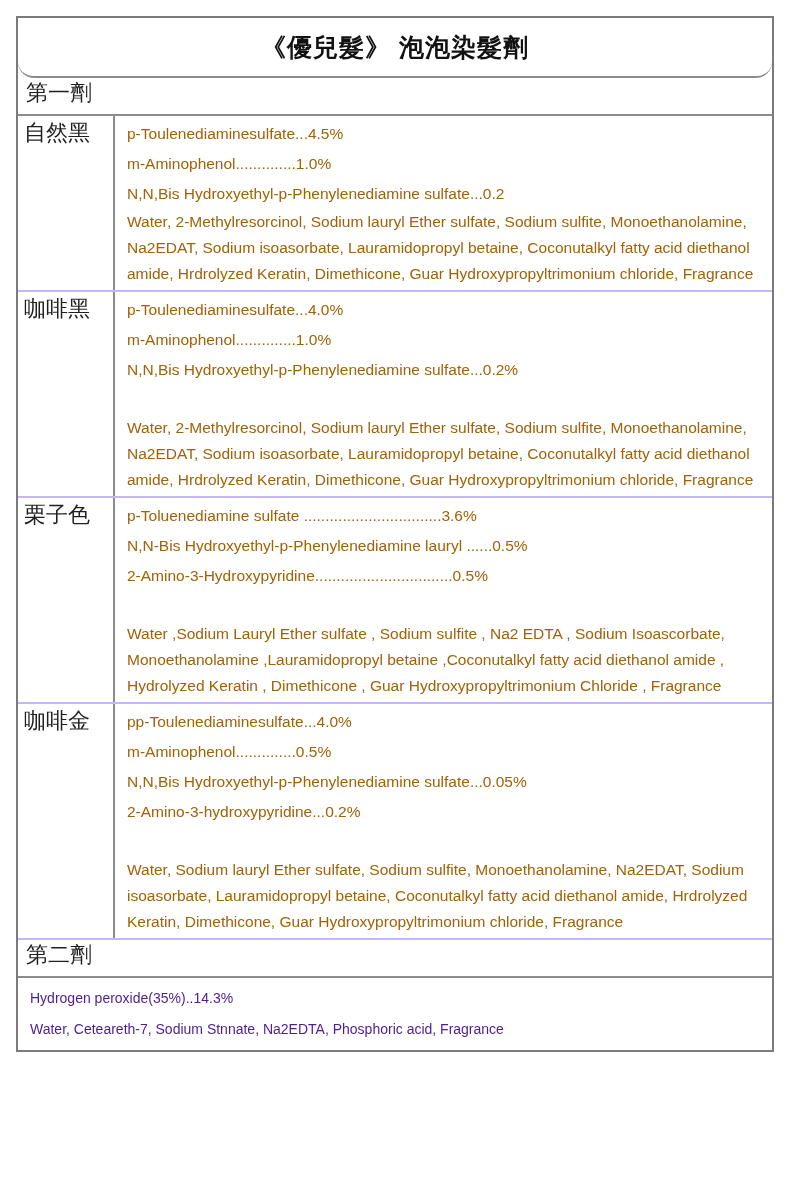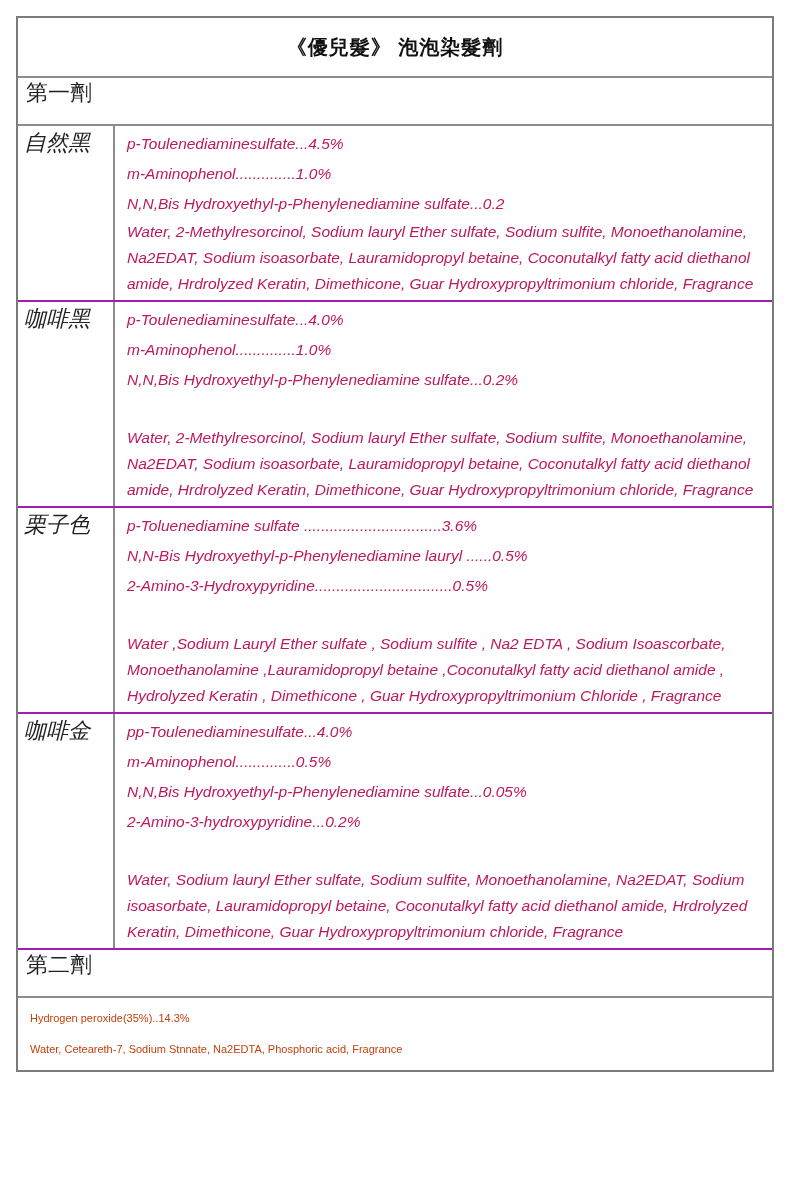--- a/index.html
+++ b/index.html
@@ -17,71 +17,71 @@
     width: 758px;
     border: 2px solid #7b7b7b;
     background: #ffffff;
     box-sizing: border-box;
   }
   .title-row {
     height: 58px;
     display: flex;
     align-items: center;
     justify-content: center;
-    font-size: 20px;
+    font-size: 25px;
     font-weight: bold;
     letter-spacing: 1px;
     color: #111111;
     border-bottom: 2px solid #8c8c8c;
+    border-radius: 16px;
   }
   .section-row {
-    padding: 1px 8px 18px 8px;
+    padding: 1px 8px 8px 8px;
     font-family: "Liberation Serif", serif;
     font-size: 22px;
     line-height: 27px;
     color: #1f1f1f;
     border-bottom: 2px solid #8c8c8c;
   }
   .color-row {
     display: flex;
-    border-bottom: 2px solid #a21caf;
-    font-style: italic;
+    border-bottom: 2px solid #c4b5fd;
   }
   .label-cell {
     flex: 0 0 85px;
     width: 85px;
     border-right: 2px solid #8c8c8c;
     padding: 4px 4px 4px 6px;
     font-family: "Liberation Serif", serif;
     font-size: 22px;
     line-height: 26px;
     color: #1f1f1f;
   }
   .content-cell {
     flex: 1;
     padding: 3px 12px 3px 12px;
     font-size: 15.5px;
-    color: #be185d;
+    color: #a16207;
     overflow: hidden;
   }
   .ing-line {
     line-height: 30px;
     white-space: pre;
   }
   .blank-line {
     height: 30px;
   }
   .base-para {
     line-height: 26px;
     margin: 0;
   }
   .full-row {
     padding: 5px 12px 5px 12px;
-    font-size: 11px;
-    color: #c2410c;
+    font-size: 14px;
+    color: #4c1d95;
   }
   .full-row .ing-line { line-height: 31px; white-space: normal; }
 </style>
 </head>
 <body>
 
 <div class="sheet">
 
   <div class="title-row">《優兒髮》 泡泡染髮劑</div>
 

